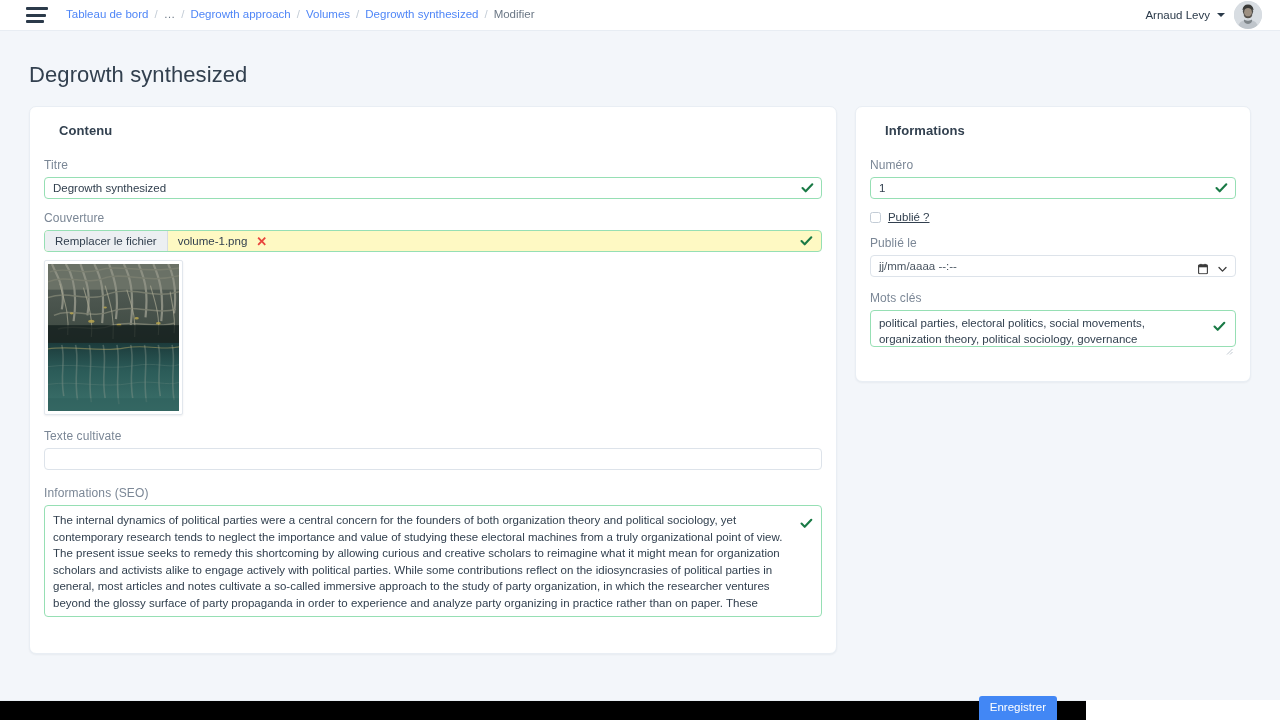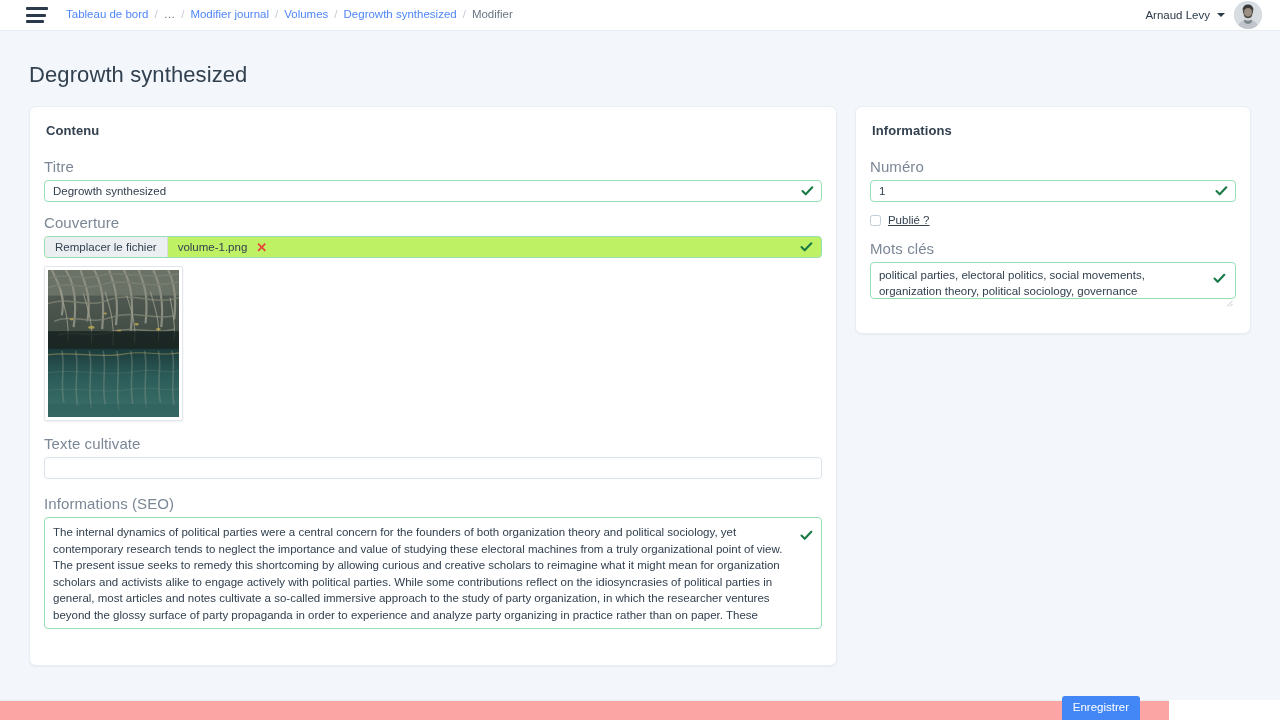--- a/index.html
+++ b/index.html
@@ -80,26 +80,26 @@
     background: #ffffff;
     border-radius: 7px;
     border: 1px solid #e9eef4;
     box-shadow: 0 1px 2px rgba(25,40,60,.05);
   }
   .card-left { width: 810px; padding: 14px 14px 20px 14px; }
   .card-right { width: 397px; padding: 14px 14px 18px 14px; }
 
   .card-heading {
     font-size: 13px; color: #32404f; font-weight: 700;
-    margin: 2px 0 20px 2px; letter-spacing: .1px;
+    margin: 2px 0 20px 15px; letter-spacing: .1px;
   }
 
   .field { margin-bottom: 12px; position: relative; }
   .field-label {
-    display: block; font-size: 15px; color: #7b8796;
+    display: block; font-size: 12px; color: #7b8796;
     margin-bottom: 5px; letter-spacing: .1px; margin-top: 9px;
   }
   .req { color: #7b8796; }
 
   .inputwrap { position: relative; }
   .txt {
     width: 100%; height: 22px;
     border: 1px solid #dde3ea; border-radius: 4px;
     background: #fff; font-size: 11.5px; color: #32404f;
     padding: 2px 26px 2px 8px;
@@ -110,21 +110,21 @@
   .check {
     position: absolute; right: 8px; top: 50%; transform: translateY(-50%);
     width: 13px; height: 13px; pointer-events: none;
   }
   .check svg { display: block; }
 
   
   .filefield {
     display: flex; align-items: center;
     height: 22px; border: 1px solid #96dfb4; border-radius: 4px;
-    background: #bef264; overflow: hidden; position: relative;
+    background: #fef9c3; overflow: hidden; position: relative;
   }
   .filebtn {
     background: #eceff2; color: #32404f;
     font-size: 11.5px; height: 100%;
     display: flex; align-items: center; padding: 0 10px;
     border-right: 1px solid #d6dce3;
     white-space: nowrap; cursor: pointer;
   }
   .filename { font-size: 11.5px; color: #32404f; margin-left: 10px; }
   .filedel {
@@ -187,22 +187,22 @@
     resize: none; outline: none; overflow: hidden;
   }
   .kw-check { position: absolute; right: 10px; top: 9px; width: 13px; height: 13px; }
   .resize-grip {
     position: absolute; right: 3px; bottom: 3px; width: 7px; height: 7px;
     pointer-events: none;
   }
 
   
   .footer {
-    position: absolute; bottom: 0; left: 0; width: 1169px; height: 20px;
-    background: #fca5a5; border-top: 1px solid #e8edf3;
+    position: absolute; bottom: 0; left: 0; width: 1086px; height: 20px;
+    background: #000000; border-top: 1px solid #e8edf3;
     display: flex; align-items: center; justify-content: flex-end;
     padding-right: 29px;
     z-index: 30;
   }
   .save-btn {
     background: #4287f5; color: #fff;
     font-size: 11.5px; font-family: "Liberation Sans", sans-serif;
     border: none; border-radius: 3px 3px 0 0;
     padding: 5px 11px 5px 11px;
     position: absolute; right: 29px; bottom: 0;
@@ -217,21 +217,21 @@
     <span></span>
     <span></span>
     <span></span>
   </div>
 
   <nav class="breadcrumb">
     <a href="#">Tableau de bord</a>
     <span class="sep">/</span>
     <span class="bc-current">…</span>
     <span class="sep">/</span>
-    <a href="#">Modifier journal</a>
+    <a href="#">Degrowth approach</a>
     <span class="sep">/</span>
     <a href="#">Volumes</a>
     <span class="sep">/</span>
     <a href="#">Degrowth synthesized</a>
     <span class="sep">/</span>
     <span class="bc-current">Modifier</span>
   </nav>
 
   <div class="topbar-right">
     <span class="user-name">Arnaud Levy</span>
@@ -407,20 +407,43 @@
             </svg>
           </span>
         </div>
       </div>
 
       <div class="checkrow">
         <span class="cb"></span>
         <span class="cb-label">Publié ?</span>
       </div>
 
+      <div class="field">
+        <label class="field-label">Publié le</label>
+        <div class="datewrap">
+          <div class="dateinput">
+            <span>jj/mm/aaaa --:--</span>
+          </div>
+          <span class="date-icons">
+            <span class="cal-icon">
+              <svg viewBox="0 0 10 11" xmlns="http://www.w3.org/2000/svg">
+                <rect x="0.6" y="1.4" width="8.8" height="8.8" rx="1" fill="none" stroke="#3b3b3b" stroke-width="1.1"></rect>
+                <rect x="0.6" y="1.4" width="8.8" height="2.4" fill="#3b3b3b"></rect>
+                <rect x="2.4" y="0.2" width="1.1" height="2" fill="#3b3b3b"></rect>
+                <rect x="6.5" y="0.2" width="1.1" height="2" fill="#3b3b3b"></rect>
+              </svg>
+            </span>
+            <span class="chev">
+              <svg viewBox="0 0 11 11" xmlns="http://www.w3.org/2000/svg">
+                <path d="M2 4 L5.5 7.6 L9 4" fill="none" stroke="#3b3b3b" stroke-width="1.3" stroke-linecap="round" stroke-linejoin="round"></path>
+              </svg>
+            </span>
+          </span>
+        </div>
+      </div>
 
       <div class="field" style="margin-top:14px;">
         <label class="field-label">Mots clés</label>
         <div class="inputwrap">
           <textarea class="kw-ta" style="">political parties, electoral politics, social movements, organization theory, political sociology, governance</textarea>
           <span class="kw-check">
             <svg viewBox="0 0 13 13" xmlns="http://www.w3.org/2000/svg">
               <path d="M1.5 6.6 L4.7 9.8 L11.3 2.8" fill="none" stroke="#1a7a46" stroke-width="2.1" stroke-linecap="round" stroke-linejoin="round"></path>
             </svg>
           </span>

